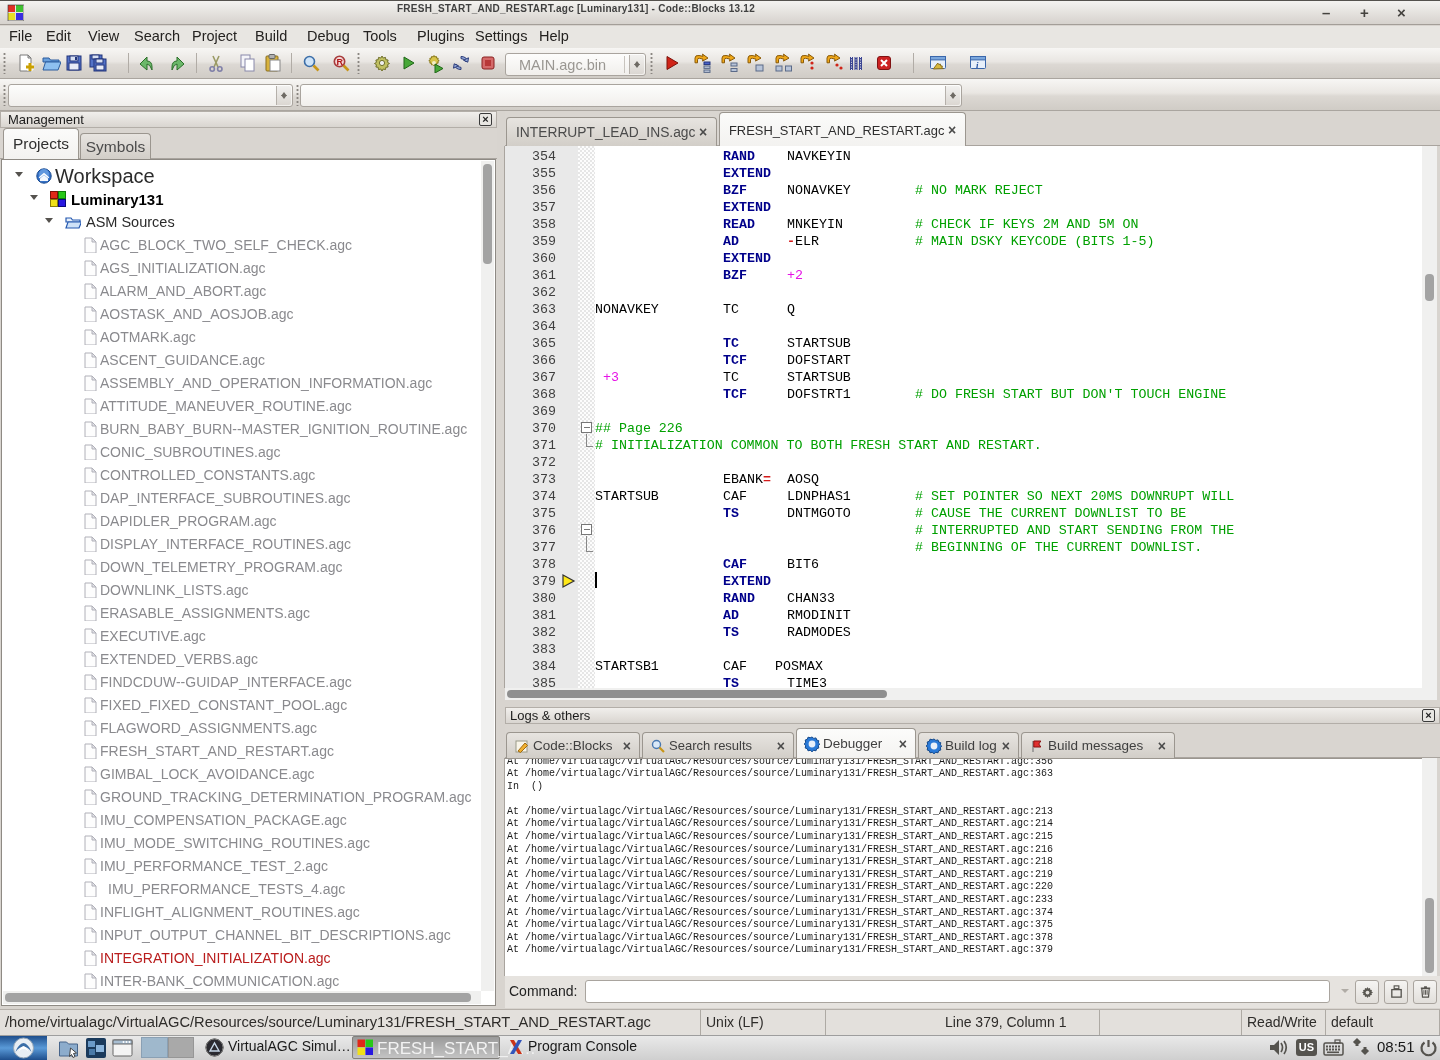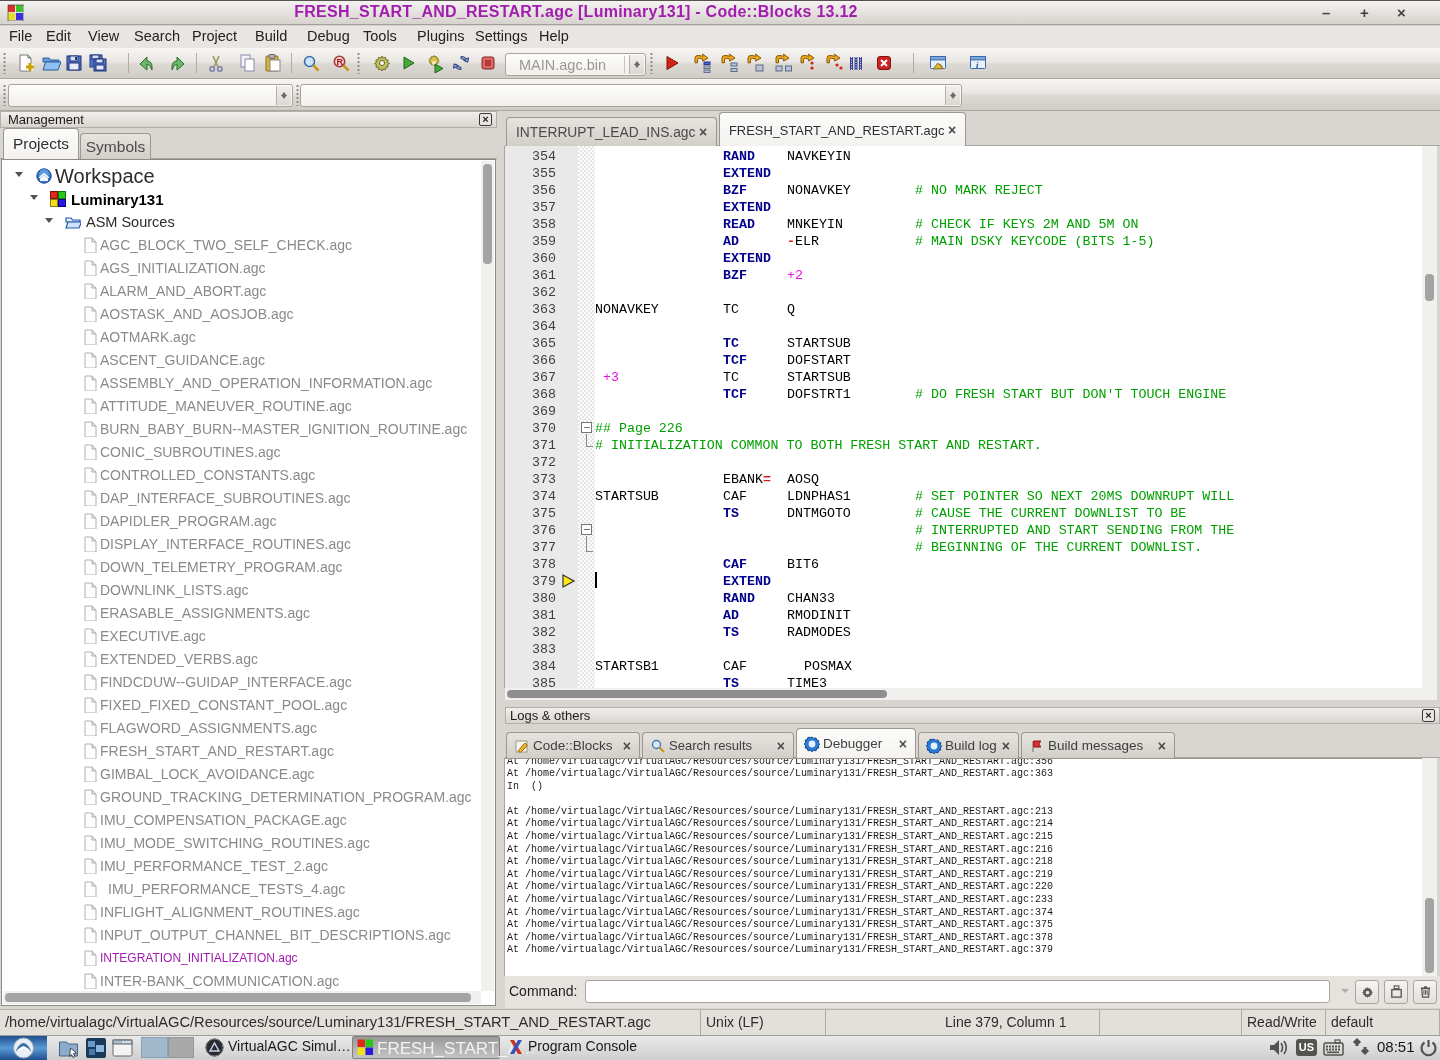--- a/index.html
+++ b/index.html
@@ -3,21 +3,21 @@
 <style>
 * { margin:0; padding:0; box-sizing:border-box; }
 html,body { width:1440px; height:1060px; overflow:hidden; }
 body { font-family:"Liberation Sans", sans-serif; background:#d8d4cf; }
 #screen { position:absolute; left:0; top:0; width:1440px; height:1060px; }
 .abs { position:absolute; }
 
 #titlebar { left:0; top:0; width:1440px; height:25px;
   background:linear-gradient(#f4f3f1,#e2dfdb 60%,#d6d2cd);
   border-top:1px solid #55524e; border-bottom:1px solid #a39e98; }
-#title-text { left:0; top:3px; width:1152px; text-align:center; font-size:16px; font-weight:bold; color:#a21caf; letter-spacing:0.25px; }
+#title-text { left:0; top:3px; width:1152px; text-align:center; font-size:10px; font-weight:bold; color:#404040; letter-spacing:0.25px; }
 .winbtn { top:4px; font-size:15px; font-weight:600; color:#45433f; }
 
 #menubar { left:0; top:26px; width:1440px; height:22px; background:#e8e6e2; }
 .menuitem { top:2px; font-size:14.5px; color:#242220; }
 
 .toolbar { left:0; width:1440px; background:linear-gradient(#f7f6f4,#e9e6e2 45%,#dcd8d3 55%,#d0ccc6);
   border-bottom:1px solid #aaa59f; }
 #tb1 { top:48px; height:31px; }
 #tb2 { top:79px; height:32px; }
 .grip { top:4px; width:3px; height:22px;
@@ -438,21 +438,21 @@
     <div class="abs" style="left:100px;top:901px;font-size:14px;line-height:23px;color:#8a8a8e;white-space:nowrap">INFLIGHT_ALIGNMENT_ROUTINES.agc</div>
 <svg class="abs" style="left:82px;top:927px" width="16" height="16" viewBox="0 0 16 16">
       <path d="M3 1h7l4 4v11H3z" fill="#fdfdfd" stroke="#b0b0b8"></path>
       <path d="M10 1l4 4h-4z" fill="#e4e4ea" stroke="#b0b0b8"></path>
     </svg>
     <div class="abs" style="left:100px;top:924px;font-size:14px;line-height:23px;color:#8a8a8e;white-space:nowrap">INPUT_OUTPUT_CHANNEL_BIT_DESCRIPTIONS.agc</div>
 <svg class="abs" style="left:82px;top:950px" width="16" height="16" viewBox="0 0 16 16">
       <path d="M3 1h7l4 4v11H3z" fill="#fdfdfd" stroke="#b0b0b8"></path>
       <path d="M10 1l4 4h-4z" fill="#e4e4ea" stroke="#b0b0b8"></path>
     </svg>
-    <div class="abs" style="left:100px;top:947px;font-size:12px;line-height:23px;color:#a21caf;white-space:nowrap">INTEGRATION_INITIALIZATION.agc</div>
+    <div class="abs" style="left:100px;top:947px;font-size:14px;line-height:23px;color:#b91c1c;white-space:nowrap">INTEGRATION_INITIALIZATION.agc</div>
 <svg class="abs" style="left:82px;top:973px" width="16" height="16" viewBox="0 0 16 16">
       <path d="M3 1h7l4 4v11H3z" fill="#fdfdfd" stroke="#b0b0b8"></path>
       <path d="M10 1l4 4h-4z" fill="#e4e4ea" stroke="#b0b0b8"></path>
     </svg>
     <div class="abs" style="left:100px;top:970px;font-size:14px;line-height:23px;color:#8a8a8e;white-space:nowrap">INTER-BANK_COMMUNICATION.agc</div>
 <div class="abs tabstrip" style="left:505px;top:111px;width:935px;height:35px"></div>
 <div class="abs tab" style="left:506px;top:117px;width:211px;height:29px;font-size:13.8px">
       <span class="abs" style="left:9px;top:7px">INTERRUPT_LEAD_INS.agc</span>
       <span class="abs tabx" style="left:192px;top:6px;font-size:14px">×</span>
     </div>
@@ -517,21 +517,21 @@
 <div class="cline" style="top:427px"><span class="abs" style="left:128px"><b>EXTEND</b></span></div>
 <div class="lnum" style="top:444px">380</div>
 <div class="cline" style="top:444px"><span class="abs" style="left:128px"><b>RAND</b></span><span class="abs" style="left:192px">CHAN33</span></div>
 <div class="lnum" style="top:461px">381</div>
 <div class="cline" style="top:461px"><span class="abs" style="left:128px"><b>AD</b></span><span class="abs" style="left:192px">RMODINIT</span></div>
 <div class="lnum" style="top:478px">382</div>
 <div class="cline" style="top:478px"><span class="abs" style="left:128px"><b>TS</b></span><span class="abs" style="left:192px">RADMODES</span></div>
 <div class="lnum" style="top:495px">383</div>
 <div class="cline" style="top:495px"></div>
 <div class="lnum" style="top:512px">384</div>
-<div class="cline" style="top:512px"><span class="abs" style="left:0px">STARTSB1</span><span class="abs" style="left:128px">CAF</span><span class="abs" style="left:209px">POSMAX</span></div>
+<div class="cline" style="top:512px"><span class="abs" style="left:0px">STARTSB1</span><span class="abs" style="left:128px">CAF</span><span class="abs" style="left:180px">POSMAX</span></div>
 <div class="lnum" style="top:529px">385</div>
 <div class="cline" style="top:529px"><span class="abs" style="left:128px"><b>TS</b></span><span class="abs" style="left:192px">TIME3</span></div>
 <div class="abs" style="left:76px;top:276px;width:11px;height:11px;border:1px solid #777;background:#fff"></div>
 <div class="abs" style="left:78.5px;top:281px;width:6px;height:1px;background:#777"></div>
 <div class="abs" style="left:81px;top:288px;width:1px;height:13px;background:#888"></div>
 <div class="abs" style="left:81px;top:300px;width:7px;height:1px;background:#888"></div>
 <div class="abs" style="left:76px;top:378px;width:11px;height:11px;border:1px solid #777;background:#fff"></div>
 <div class="abs" style="left:78.5px;top:383px;width:6px;height:1px;background:#777"></div>
 <div class="abs" style="left:81px;top:390px;width:1px;height:16px;background:#888"></div>
 <div class="abs" style="left:81px;top:405px;width:7px;height:1px;background:#888"></div>

